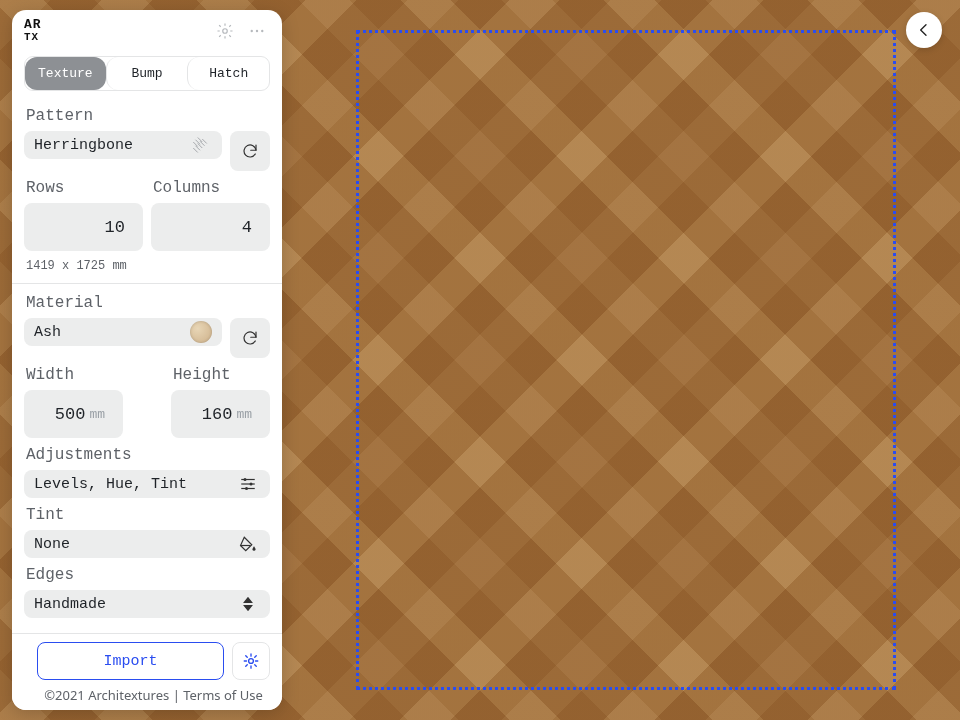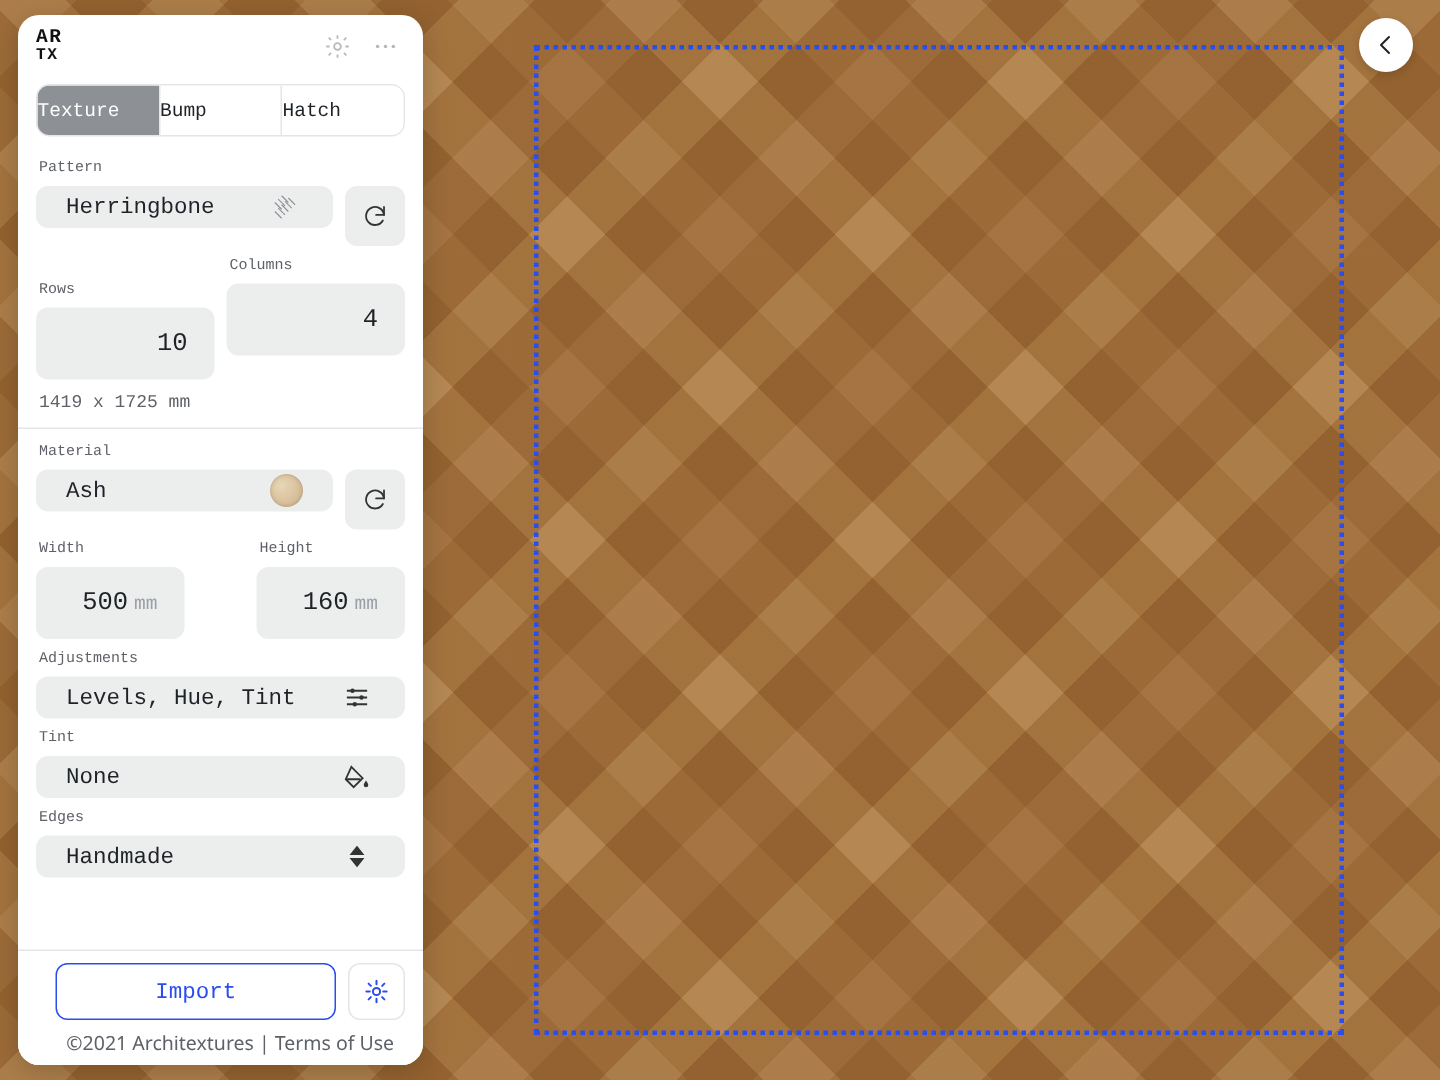--- a/index.html
+++ b/index.html
@@ -56,30 +56,30 @@
     display:flex;align-items:center;justify-content:space-between;
     padding:8px 12px 6px 12px;
   }
   .logo{font-size:13px;line-height:12px;letter-spacing:1px;font-weight:700;color:#111;}
   .logo small{display:block;}
   .header-right{display:flex;align-items:center;gap:6px;}
   .icon-btn{width:26px;height:26px;display:flex;align-items:center;justify-content:center;border-radius:6px;color:#b6b9bd;cursor:pointer;}
   .icon-btn svg{width:18px;height:18px;stroke:currentColor;fill:none;stroke-width:1.6;}
 
   .tabs{display:flex;margin:6px 12px 8px 12px;border:1px solid var(--grey-border);border-radius:9px;overflow:hidden;}
-  .tab{flex:1;text-align:left;padding:9px 0;font-size:13px;color:var(--text);cursor:pointer;background:#fff;}
+  .tab{flex:1;text-align:center;padding:9px 0;font-size:13px;color:var(--text);cursor:pointer;background:#fff;border-radius:12px;}
   .tab+.tab{border-left:1px solid var(--grey-border);}
   .tab.active{background:#8d9094;color:#fff;}
 
   .scroll{flex:1;overflow:hidden;padding:0 12px;}
-  .label{font-size:10px;color:var(--muted);margin:8px 2px 6px 2px;}
+  .label{font-size:16px;color:var(--muted);margin:8px 2px 6px 2px;}
   .row{display:flex;gap:8px;}
   .field{
     background:var(--grey-bg);border-radius:var(--radius-sm);height:28px;
-    display:flex;align-items:center;justify-content:space-between;padding:0 20px;
+    display:flex;align-items:center;justify-content:space-between;padding:0 10px;
     cursor:pointer;flex:1;min-width:0;
   }
   .field .value{font-size:15px;color:var(--text);white-space:nowrap;overflow:hidden;text-overflow:ellipsis;}
   .sq-btn{
     width:40px;height:40px;flex:0 0 40px;background:var(--grey-bg);border-radius:var(--radius-sm);
     display:flex;align-items:center;justify-content:center;cursor:pointer;
   }
   .sq-btn svg,.trail-icon svg{width:18px;height:18px;stroke:#333;fill:none;stroke-width:1.6;}
   .trail-icon{display:flex;align-items:center;justify-content:center;width:24px;height:24px;}
 
@@ -169,21 +169,21 @@
       <div class="sq-btn">
         <svg viewBox="0 0 24 24">
             <path d="M20 11A8 8 0 1 0 19 16" stroke-linecap="round"></path>
             <path d="M20 4v7h-7" stroke-linecap="round" stroke-linejoin="round"></path>
           </svg>
       </div>
     </div>
 
     <div class="row" style="margin-top:8px;">
       <div style="flex:1">
-        <div class="label" style="margin-top:16px">Rows</div>
+        <div class="label" style="margin-top:0">Rows</div>
         <div class="num-field">
           <span class="num">10</span>
         </div>
       </div>
       <div style="flex:1">
         <div class="label" style="margin-top:0">Columns</div>
         <div class="num-field">
           <span class="num">4</span>
         </div>
       </div>

